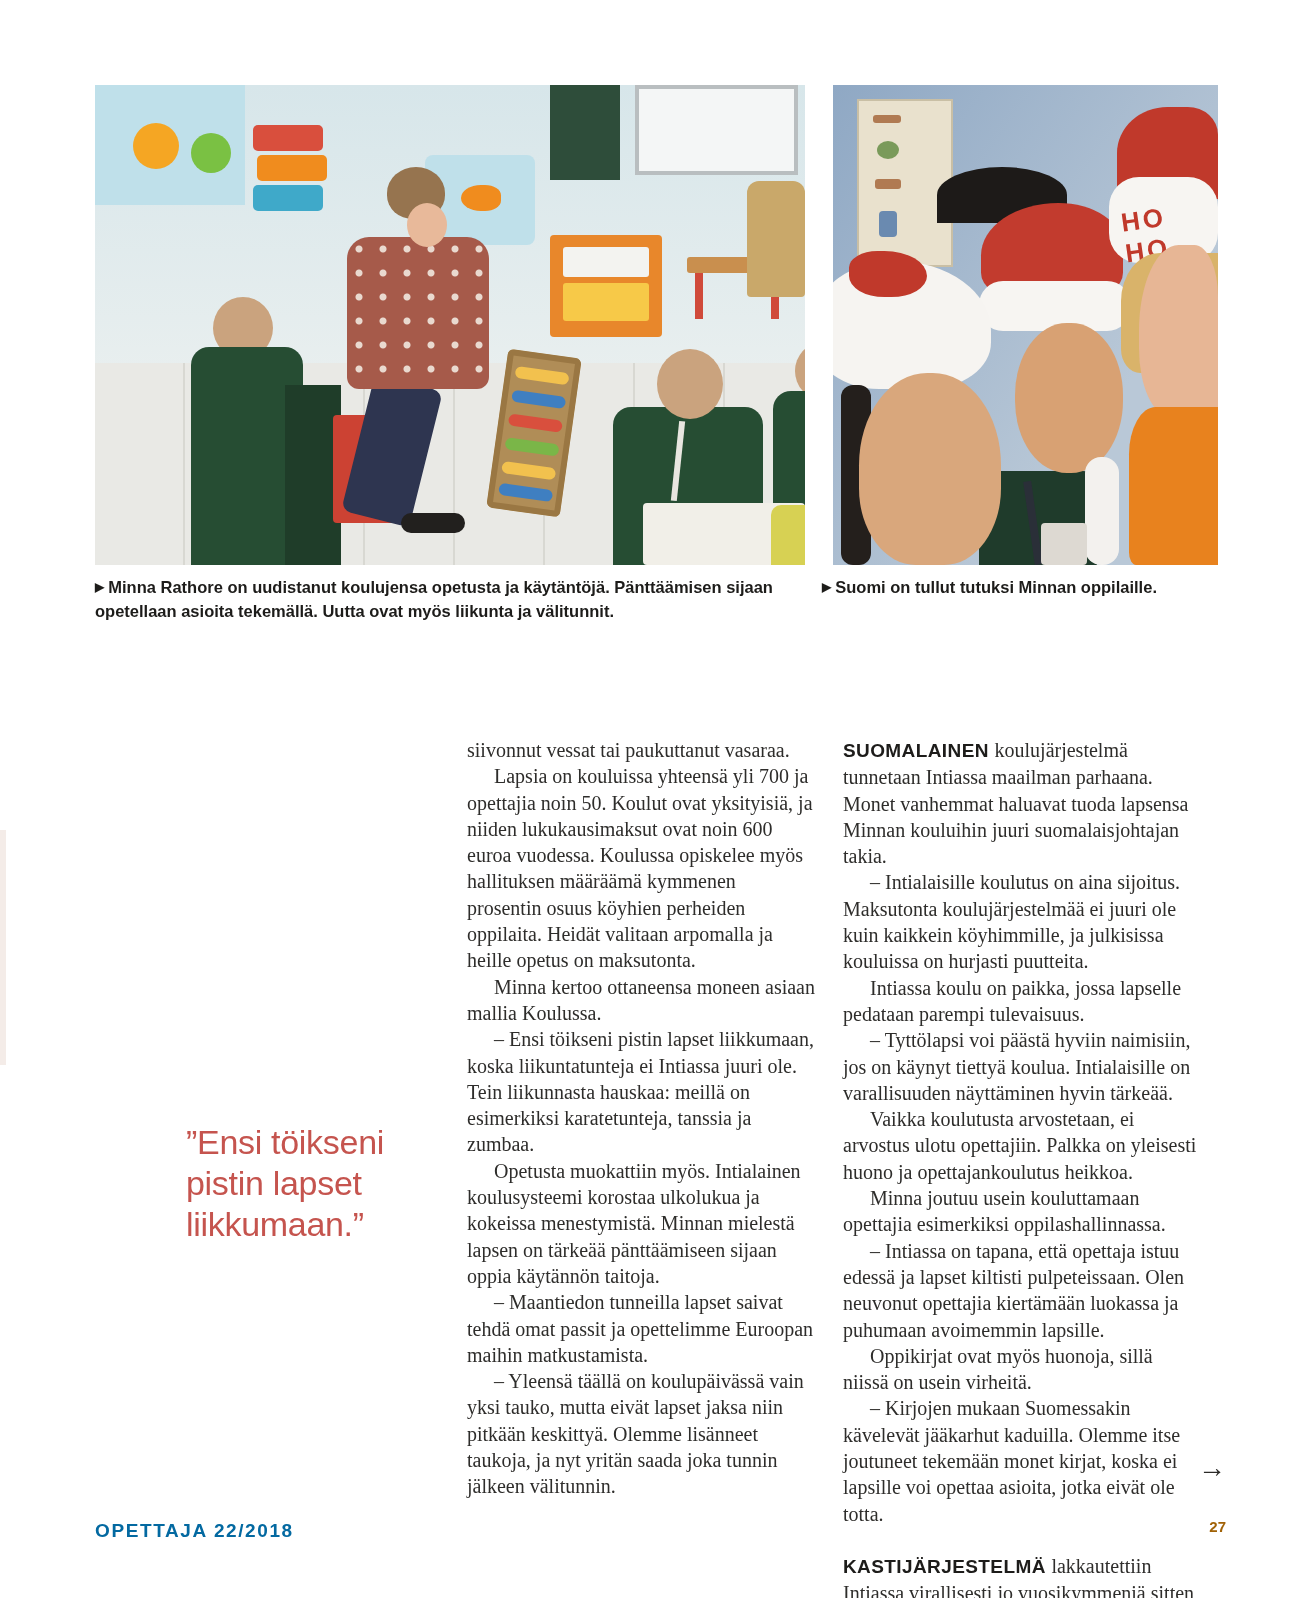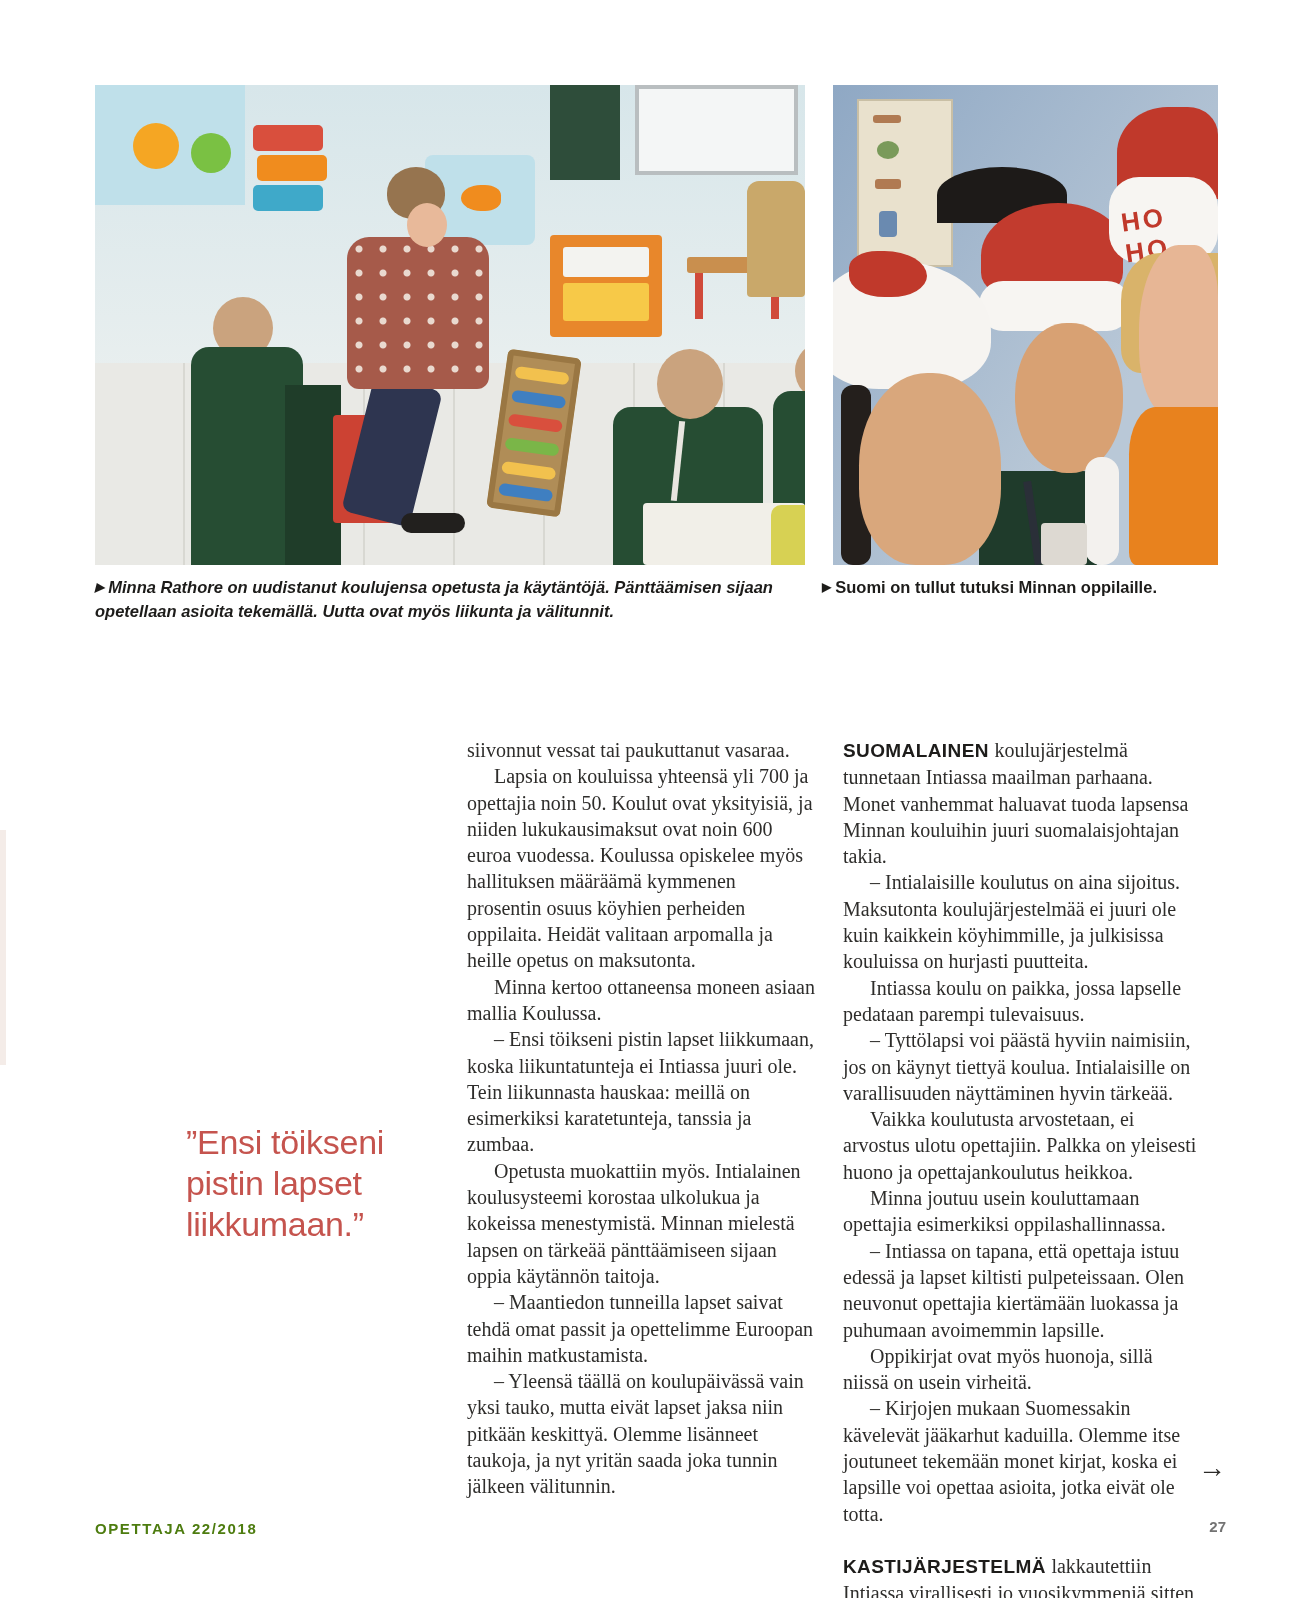--- a/index.html
+++ b/index.html
@@ -82,44 +82,44 @@
   .w-fur{left:276px;top:92px;width:109px;height:86px;background:#f7f5f2;border-radius:30px;}
   .hat-text{left:290px;top:116px;width:95px;font-family:"Liberation Sans",sans-serif;font-weight:700;
      color:#c0392b;font-size:26px;letter-spacing:3px;transform:rotate(-8deg);}
   .w-hair{left:288px;top:168px;width:97px;height:120px;background:#d9b36a;border-radius:40% 0 0 20%;}
   .w-face{left:306px;top:160px;width:79px;height:172px;border-radius:50% 30% 0 40%;background:#e7b695;}
   .w-scarf{left:296px;top:322px;width:89px;height:158px;background:#e8821e;border-radius:30% 0 0 8%;}
 
   
   .caption{position:absolute;top:576px;margin:0;font-family:"Liberation Sans",sans-serif;
      font-size:16.5px;font-weight:700;line-height:22px;color:#1d1c1a;}
-  .caption-left{left:95px;width:706px;font-style:italic;}
+  .caption-left{left:95px;width:706px;}
   .caption-right{left:822px;width:396px;}
   .marker{font-size:12px;position:relative;top:-2px;margin-right:4px;}
 
   
   .pull-quote{position:absolute;left:186px;top:1122px;width:240px;
      font-family:"Liberation Sans",sans-serif;font-size:34px;line-height:41px;
      font-weight:400;color:#c5544e;white-space:pre-line;letter-spacing:-0.3px;}
 
   
   .col{position:absolute;top:737px;font-size:20px;line-height:26.3px;text-align:left;}
   .col1{left:467px;width:348px;}
   .col2{left:843px;width:357px;}
   .col p{margin:0;}
   .col p.indent{text-indent:27px;}
   .col p.space-before{margin-top:26px;}
   .lead-word{font-family:"Liberation Sans",sans-serif;font-weight:700;font-size:19px;
      letter-spacing:0.4px;color:#1d1c1a;}
 
   
   .footer-mag{position:absolute;left:95px;top:1520px;font-family:"Liberation Sans",sans-serif;
-     font-size:15px;font-weight:700;letter-spacing:1.6px;color:#4d7c0f;}
+     font-size:19px;font-weight:700;letter-spacing:1.6px;color:#0369a1;}
   .page-num{position:absolute;left:1196px;top:1518px;width:30px;text-align:right;
-     font-family:"Liberation Sans",sans-serif;font-size:15px;font-weight:700;color:#737373;}
+     font-family:"Liberation Sans",sans-serif;font-size:15px;font-weight:700;color:#a16207;}
   .continue-arrow{position:absolute;left:1198px;top:1452px;font-family:"Liberation Sans",sans-serif;
      font-size:28px;font-weight:700;color:#2b2a27;}
   .edge-stripe{position:absolute;left:0;top:830px;width:6px;height:235px;background:#f4ece8;}
 </style>
 </head>
 <body>
 
 <div class="page">
 
   <div class="photo photo-left">

